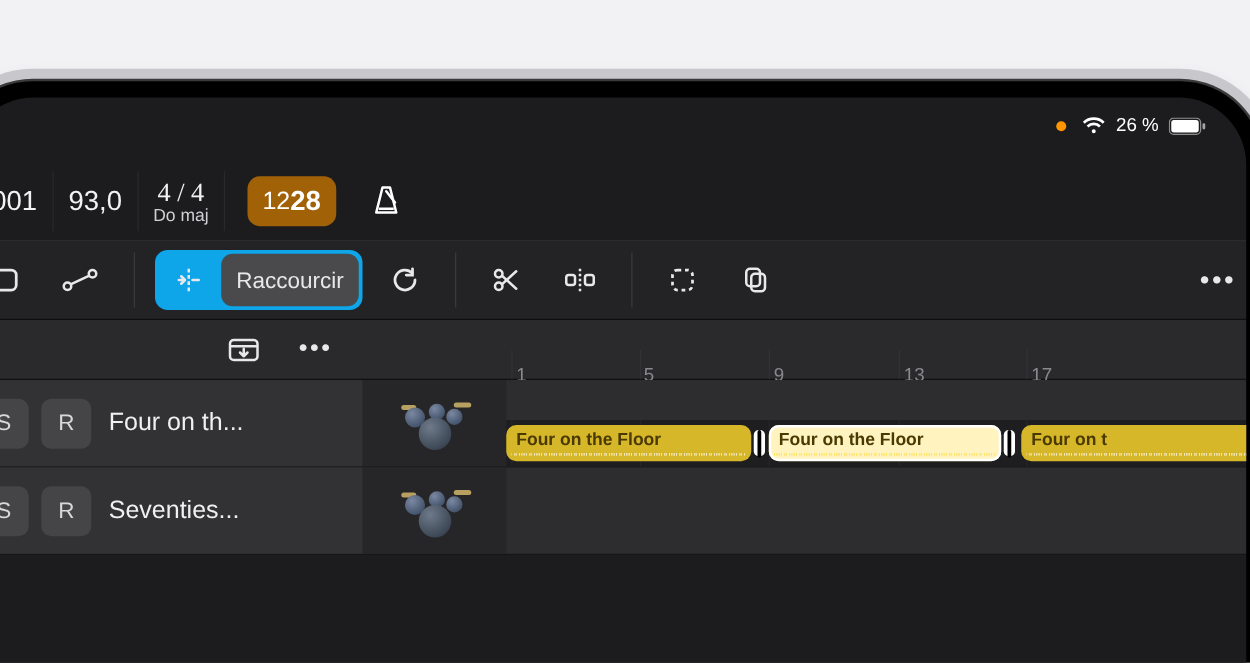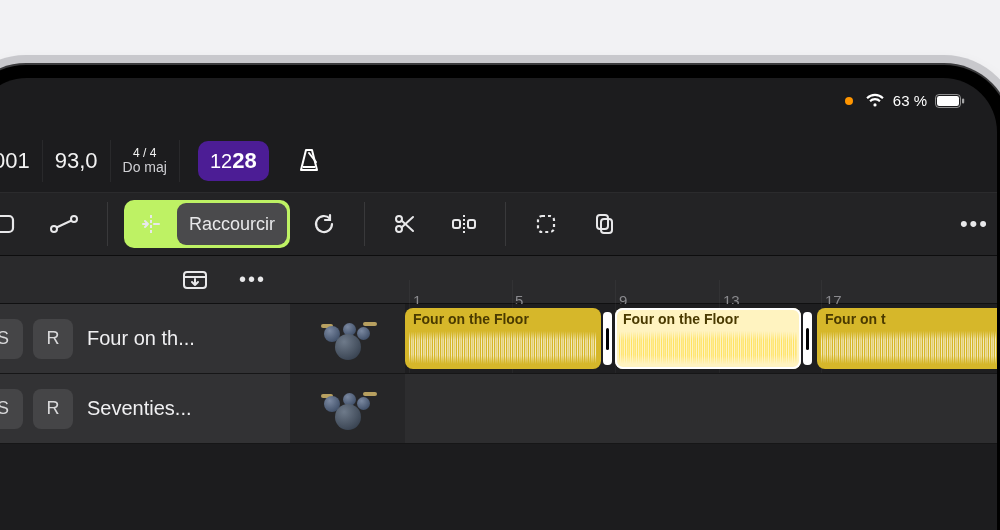--- a/index.html
+++ b/index.html
@@ -62,28 +62,28 @@
   }
   .lcd {
     padding: 6px 12px;
     display:flex; flex-direction:column; align-items:center; justify-content:center;
     font-size: 20px; color:#f2f2f2;
     min-height:42px;
     border-right: 1px solid rgba(255,255,255,0.06);
   }
   .lcd.single { font-size:22px; }
   .lcd .sub { font-size:14px; color:#d0d0d4; line-height:1.05;}
-  .lcd .main { font-size:12px; line-height:1.05;}
+  .lcd .main { font-size:21px; line-height:1.05;font-family:Liberation Serif, serif;}
 
   .pill {
     border-radius: 10px;
     display:flex; align-items:center; justify-content:center;
   }
   .count-in {
-    background:#4c1d95;
+    background:#a16207;
     color:#fff;
     font-size:20px; font-weight:500;
     padding: 6px 12px;
     height:40px;
     margin-left:10px;
   }
   .count-in .bold34 { font-weight:700; font-size:22px;}
   .metronome {
     margin-left:10px; width:44px; height:40px;
     color:#fff;
@@ -113,21 +113,21 @@
     border-bottom:1px solid rgba(0,0,0,0.6);
   }
   .tb-btn {
     height:42px; border-radius:9px;
     display:flex; align-items:center; justify-content:center;
     color:#e8e8ea;
     padding:0 12px;
     font-size:18px;
   }
   .tb-seg {
-    background:#bef264; border-radius:10px; display:flex; align-items:center; padding:3px; gap:2px;
+    background:#0ea5e9; border-radius:10px; display:flex; align-items:center; padding:3px; gap:2px;
   }
   .tb-seg .tb-btn { background:transparent;}
   .tb-seg .tb-btn.active { background:#4a4a4c;}
   .divider { width:1px; height:44px; background:rgba(255,255,255,0.1); margin:0 6px;}
   .snap-group { margin-left:12px; display:flex; flex-direction:column; font-size:14px; color:#9a9a9e;}
   .snap-value { color:#e8e8ea; font-size:17px; display:flex; align-items:center; gap:6px;}
   .tb-more { margin-left:auto; font-size:22px; letter-spacing:2px; color:#e8e8ea;}
 
   
   .row-topstrip {
@@ -169,21 +169,21 @@
     background:#262628;
   }
   .drumkit { width:54px; height:42px; position:relative;}
   .drumkit .bass { position:absolute; left:14px; bottom:0; width:26px; height:26px; border-radius:13px; background:radial-gradient(circle at 35% 30%, #6e7a8a, #2a3442);}
   .drumkit .snare { position:absolute; left:3px; bottom:18px; width:16px; height:16px; border-radius:8px; background:radial-gradient(circle at 35% 30%, #7a88a0, #30405a);}
   .drumkit .tom1 { position:absolute; left:22px; bottom:24px; width:13px; height:13px; border-radius:7px; background:radial-gradient(circle at 35% 30%, #7a88a0, #30405a);}
   .drumkit .tom2 { position:absolute; left:36px; bottom:20px; width:13px; height:13px; border-radius:7px; background:radial-gradient(circle at 35% 30%, #7a88a0, #30405a);}
   .drumkit .hh { position:absolute; left:0px; bottom:32px; width:12px; height:4px; border-radius:2px; background:#b8a060;}
   .drumkit .cym { position:absolute; left:42px; bottom:34px; width:14px; height:4px; border-radius:2px; background:#b8a060;}
 
-  .track-lane { flex:1; position:relative; background:#1e1e20;}
+  .track-lane { flex:1; position:relative; background:#1e1e20;margin-top:32px;}
   .lane-gridline { position:absolute; top:0; bottom:0; width:1px; background:rgba(255,255,255,0.04);}
 
   .region {
     position:absolute; top:4px; bottom:4px;
     border-radius:8px;
     overflow:hidden;
     font-size:14px; color:#4a3a00;
     padding:3px 8px 0 8px;
   }
   .region.yellow { background:#d6b72a;}
@@ -218,21 +218,21 @@
 <div class="device-frame">
   <div class="screen">
 
     <div class="status-bar">
       <span class="orange-dot"></span>
       <span class="wifi-icon">
         <svg width="20" height="15" viewBox="0 0 20 15">
             <path d="M10 13.5a1.6 1.6 0 100-3.2 1.6 1.6 0 000 3.2zm-4.2-4.6a6 6 0 018.4 0l1.5-1.5a8.1 8.1 0 00-11.4 0l1.5 1.5zm-3-3a10.3 10.3 0 0114.4 0l1.5-1.5a12.4 12.4 0 00-17.4 0l1.5 1.5z" fill="#fff"></path>
           </svg>
       </span>
-      <span>63 %</span>
+      <span>26 %</span>
       <span class="battery-icon">
         <svg width="30" height="14" viewBox="0 0 30 14">
             <rect x="0.5" y="0.5" width="25" height="13" rx="3.5" fill="none" stroke="#fff" stroke-opacity="0.5"></rect>
             <rect x="2" y="2" width="22" height="10" rx="2.2" fill="#fff"></rect>
             <rect x="27" y="4.5" width="2.2" height="5" rx="1.1" fill="#fff" fill-opacity="0.6"></rect>
           </svg>
       </span>
     </div>
 
     <div class="top-bar">

